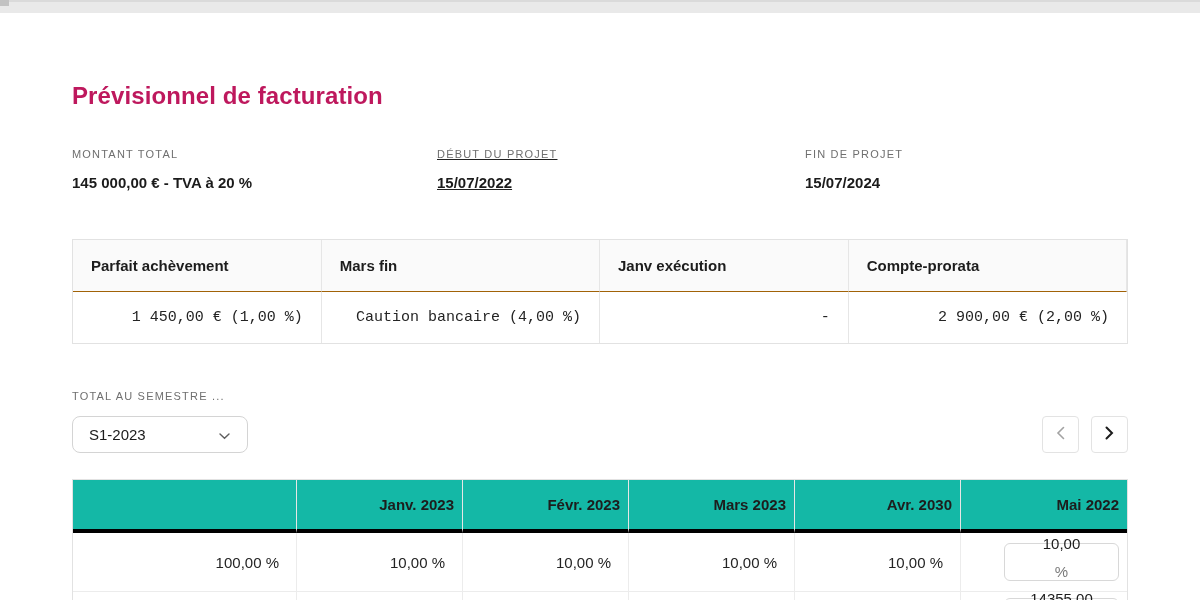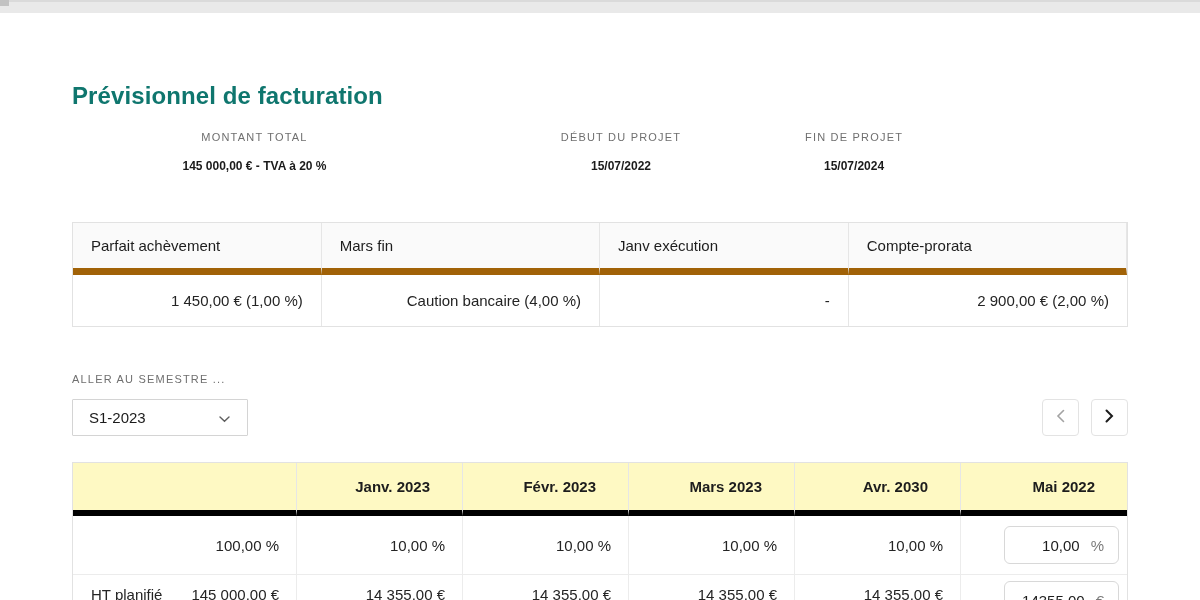--- a/index.html
+++ b/index.html
@@ -5,64 +5,64 @@
   * { margin:0; padding:0; box-sizing:border-box; }
   html,body { width:1200px; height:600px; overflow:hidden; background:#fff;
     font-family:"Liberation Sans","DejaVu Sans",sans-serif; color:#222; }
 
   
   .topbar { height:13px; width:100%; background:#e9e9e9; border-top:2px solid #dadada; position:relative; }
   .topbar-corner { position:absolute; left:0; top:-2px; width:9px; height:6px; background:#c2c2c2; }
 
   .content { padding:0 72px; }
 
-  h1.page-title { margin-top:71px; font-size:24px; line-height:24px; font-weight:600; color:#0f766e; letter-spacing:0.1px; }
+  h1.page-title { margin-top:71px; font-size:24px; line-height:24px; font-weight:600; color:#be185d; letter-spacing:0.1px; }
 
   
-  .summary { display:flex; margin-top:24px;text-align:center; }
+  .summary { display:flex; margin-top:41px; }
   .summary-item:nth-child(1){ width:365px; }
-  .summary-item:nth-child(2){ width:368px; }
+  .summary-item:nth-child(2){ width:368px;text-decoration:underline; }
   .sum-label { font-size:11px; line-height:11px; color:#6f6f6f; letter-spacing:1.2px; font-weight:400; }
-  .sum-value { margin-top:14px; font-size:12px; line-height:18px; font-weight:700; color:#1b1b1b; white-space:nowrap; }
+  .sum-value { margin-top:14px; font-size:15px; line-height:18px; font-weight:700; color:#1b1b1b; white-space:nowrap; }
 
   
   .retenues { margin-top:47px; display:grid; grid-template-columns:23.6% 26.4% 23.6% 26.4%;
     border:1px solid #e2e2e2; }
   .retenues .hcell { background:#fafafa; height:52px; display:flex; align-items:center;
-    padding-left:18px; font-size:15px; font-weight:400; color:#1d1d1d; border-bottom:7px solid #a16207; white-space:nowrap; }
+    padding-left:18px; font-size:15px; font-weight:700; color:#1d1d1d; border-bottom:1px solid #a16207; white-space:nowrap; }
   .retenues .hcell:not(:last-child), .retenues .vcell:not(:last-child){ border-right:1px solid #e6e6e6; }
   .retenues .vcell { background:#fff; height:51px; display:flex; align-items:center; justify-content:flex-end;
-    padding-right:18px; font-size:15px; color:#242424; white-space:nowrap; }
+    padding-right:18px; font-size:15px; color:#242424; white-space:nowrap;font-family:Liberation Mono, monospace; }
 
   
   .semester-label { margin-top:47px; font-size:11px; line-height:11px; color:#6f6f6f; letter-spacing:1.2px; }
   .toolbar { margin-top:14px; display:flex; justify-content:space-between; align-items:center; }
-  .select { width:176px; height:37px; border:1px solid #d4d4d4; border-radius:1px; background:#fff;
+  .select { width:176px; height:37px; border:1px solid #d4d4d4; border-radius:8px; background:#fff;
     display:flex; align-items:center; justify-content:space-between; padding:0 17px 0 16px;
     font-size:15px; color:#1b1b1b; cursor:pointer; }
   .nav-buttons { display:flex; gap:12px; }
   .nav-btn { width:37px; height:37px; border:1px solid #e3e3e3; border-radius:4px; background:#fff;
     display:flex; align-items:center; justify-content:center; cursor:pointer; }
 
   
   .forecast { margin-top:26px; border:1px solid #e2e2e2; border-bottom:none;
     display:grid; grid-template-columns:224px repeat(5,1fr); }
-  .forecast .fh { background:#fef9c3; height:53px; display:flex; align-items:center; justify-content:flex-end;
-    padding-right:32px; font-size:15px; font-weight:600; color:#1d1d1d; border-bottom:6px solid #000000; white-space:nowrap; }
+  .forecast .fh { background:#14b8a6; height:53px; display:flex; align-items:center; justify-content:flex-end;
+    padding-right:8px; font-size:15px; font-weight:600; color:#1d1d1d; border-bottom:4px solid #000000; white-space:nowrap; }
   .forecast .fh:not(:nth-child(6n)){ border-right:1px solid #e6e6e6; }
   .fcell { background:#fff; height:58px; display:flex; align-items:center; justify-content:flex-end;
     padding-right:17px; font-size:15px; color:#242424; white-space:nowrap;text-align:center; }
   .fcell:not(:nth-child(6n)){ border-right:1px solid #ececec; }
   .row2 .fcell { border-top:1px solid #ececec; height:60px; align-items:flex-start; padding-top:11px; }
   .fcell.first { justify-content:space-between; padding-left:18px; }
   .fcell.edit { padding-right:8px; }
   .row2 .fcell.edit { padding-top:6px; }
 
   .input-box { width:115px; height:38px; border:1px solid #d8d8d8; border-radius:6px; background:#fff;
-    display:flex; align-items:center; justify-content:flex-end; padding:0 14px; gap:11px; font-size:15px; }
+    display:flex; align-items:center; justify-content:flex-end; padding:0 14px; gap:11px; font-size:15px;flex-direction:column; }
   .input-box .val { color:#1d1d1d; }
   .input-box .suffix { color:#7a7a7a; }
 </style>
 </head>
 <body>
 
 <div class="topbar">
   <div class="topbar-corner"></div>
 </div>
 
@@ -89,21 +89,21 @@
     <div class="hcell">Parfait achèvement</div>
     <div class="hcell">Mars fin</div>
     <div class="hcell">Janv exécution</div>
     <div class="hcell">Compte-prorata</div>
     <div class="vcell">1 450,00 € (1,00 %)</div>
     <div class="vcell">Caution bancaire (4,00 %)</div>
     <div class="vcell">-</div>
     <div class="vcell">2 900,00 € (2,00 %)</div>
   </div>
 
-  <div class="semester-label">ALLER AU SEMESTRE ...</div>
+  <div class="semester-label">TOTAL AU SEMESTRE ...</div>
 
   <div class="toolbar">
     <div class="select">
       <span>S1-2023</span>
       <span>
         <svg width="11" height="7" viewBox="0 0 11 7">
             <path d="M1 1 L5.5 5.3 L10 1" stroke="#5f5f5f" stroke-width="1.4" fill="none" stroke-linecap="round"></path>
           </svg>
       </span>
     </div>

